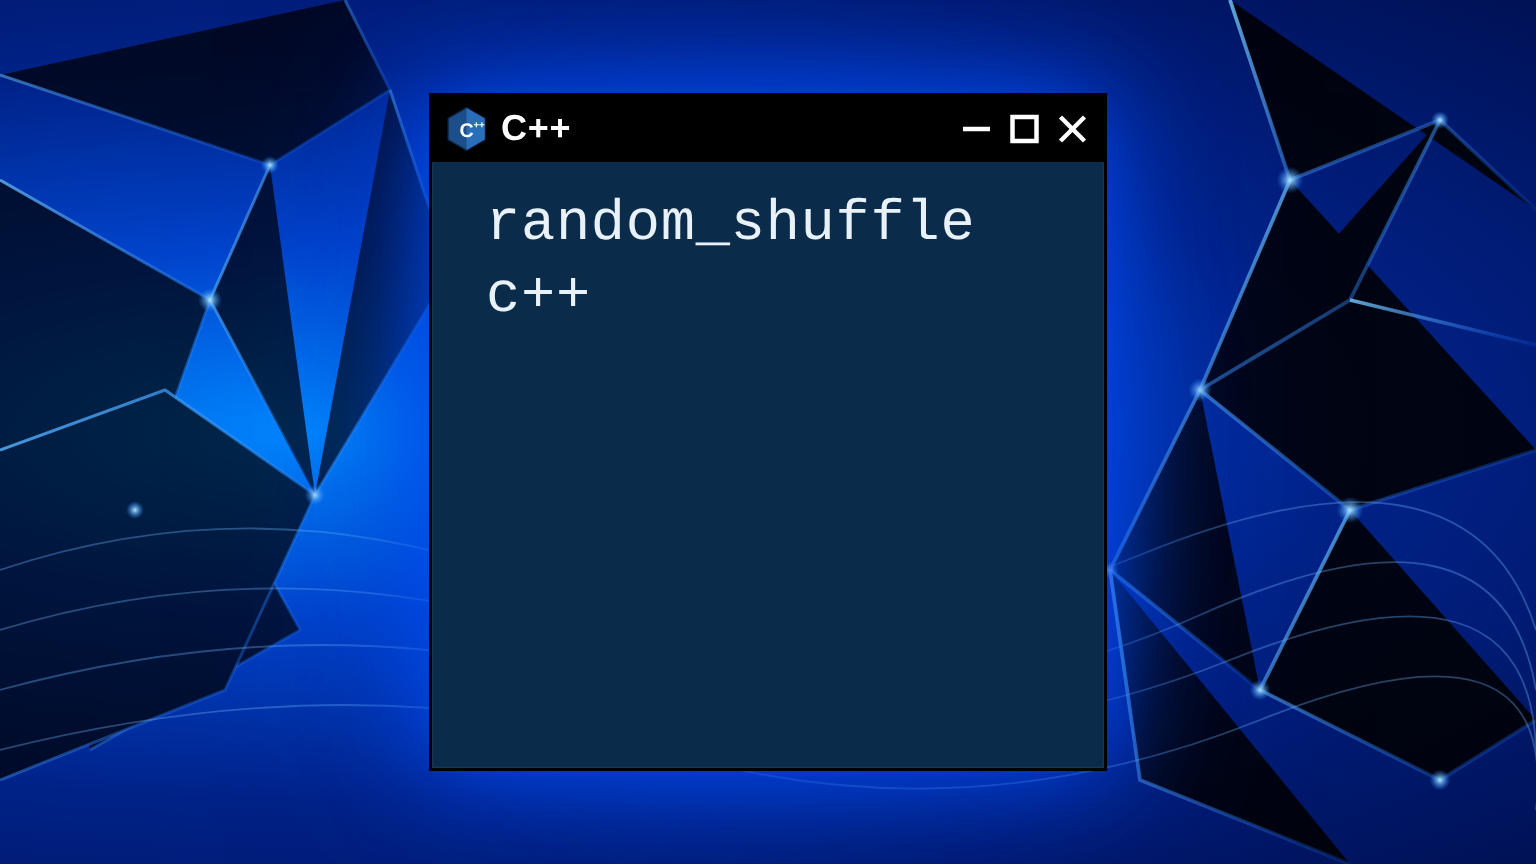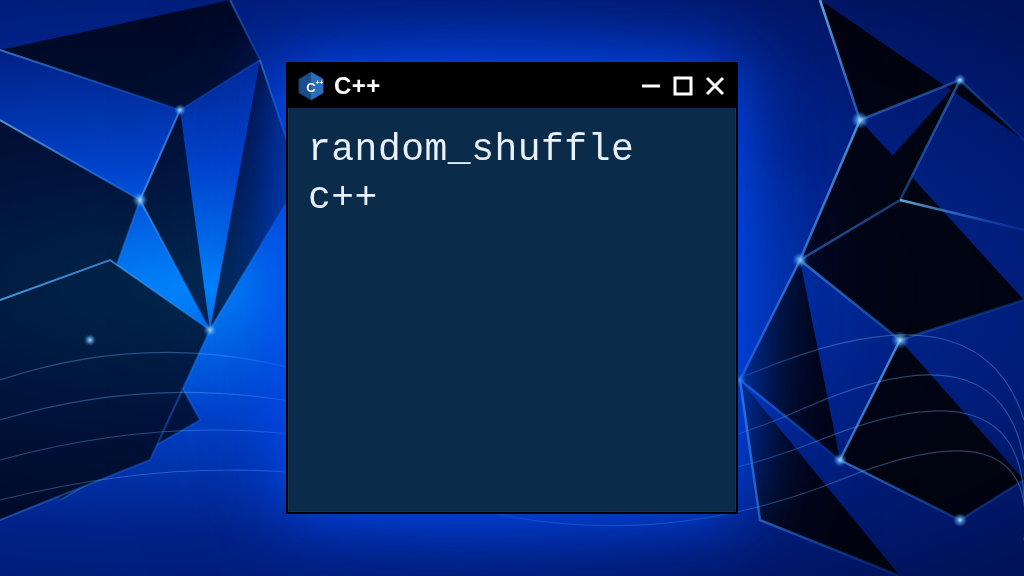--- a/index.html
+++ b/index.html
@@ -78,21 +78,21 @@
       display: flex;
       align-items: center;
       justify-content: center;
       width: 22px;
       height: 22px;
     }
     .win-btn svg { width: 100%; height: 100%; }
     
     .content {
       flex: 1;
-      padding: 18px 20px;
+      padding: 18px 36px;
       color: #e8f0f8;
       font-family: 'Consolas', 'Courier New', monospace;
       font-size: 38px;
       line-height: 1.25;
       letter-spacing: 0.5px;
     }
     .content .line { white-space: pre; }
   </style>
 </head>
 <body>

